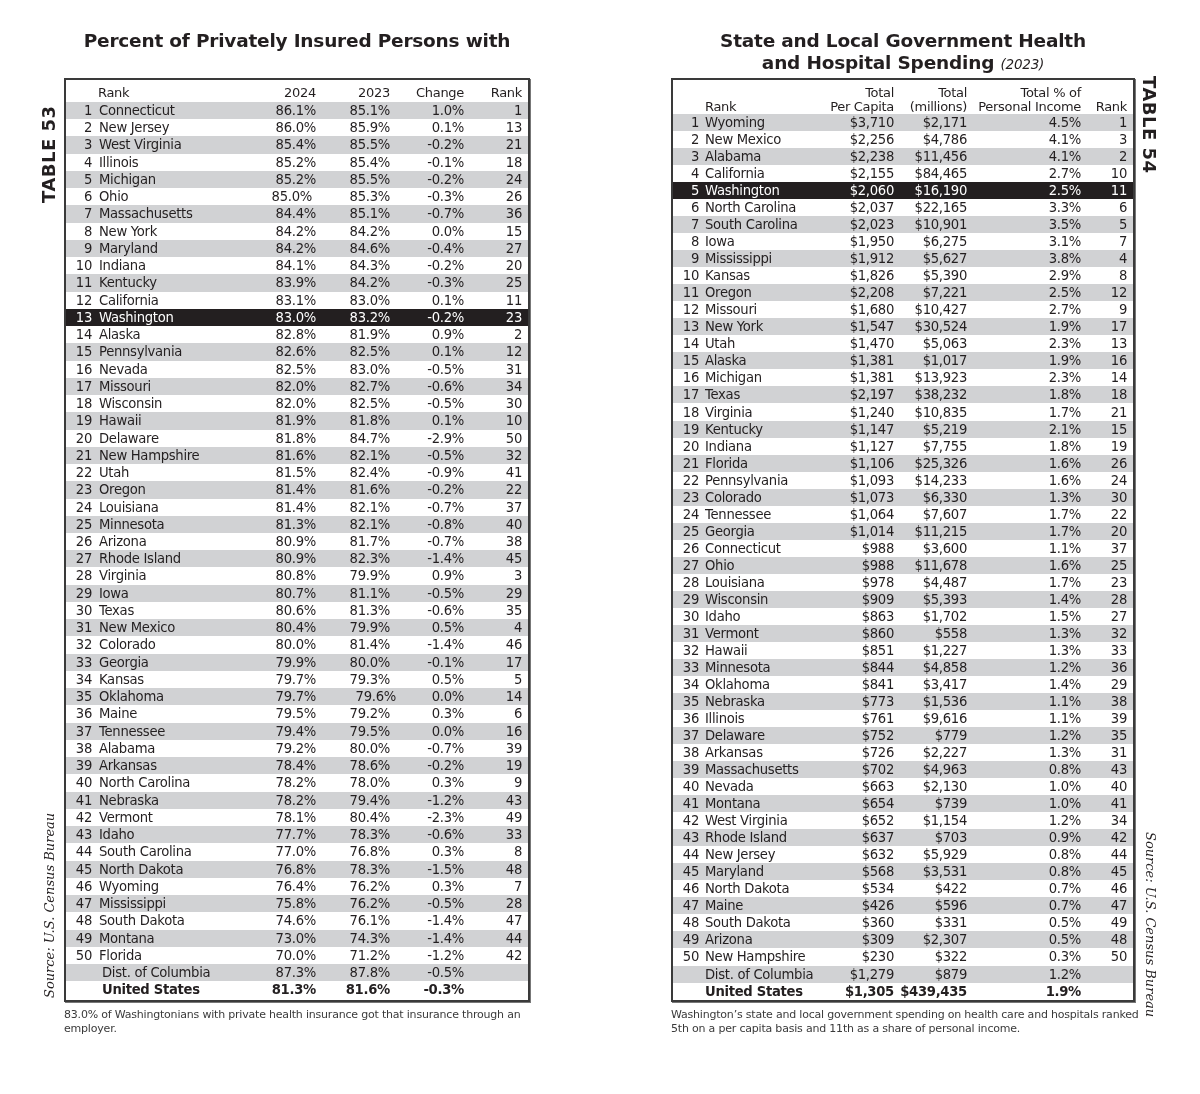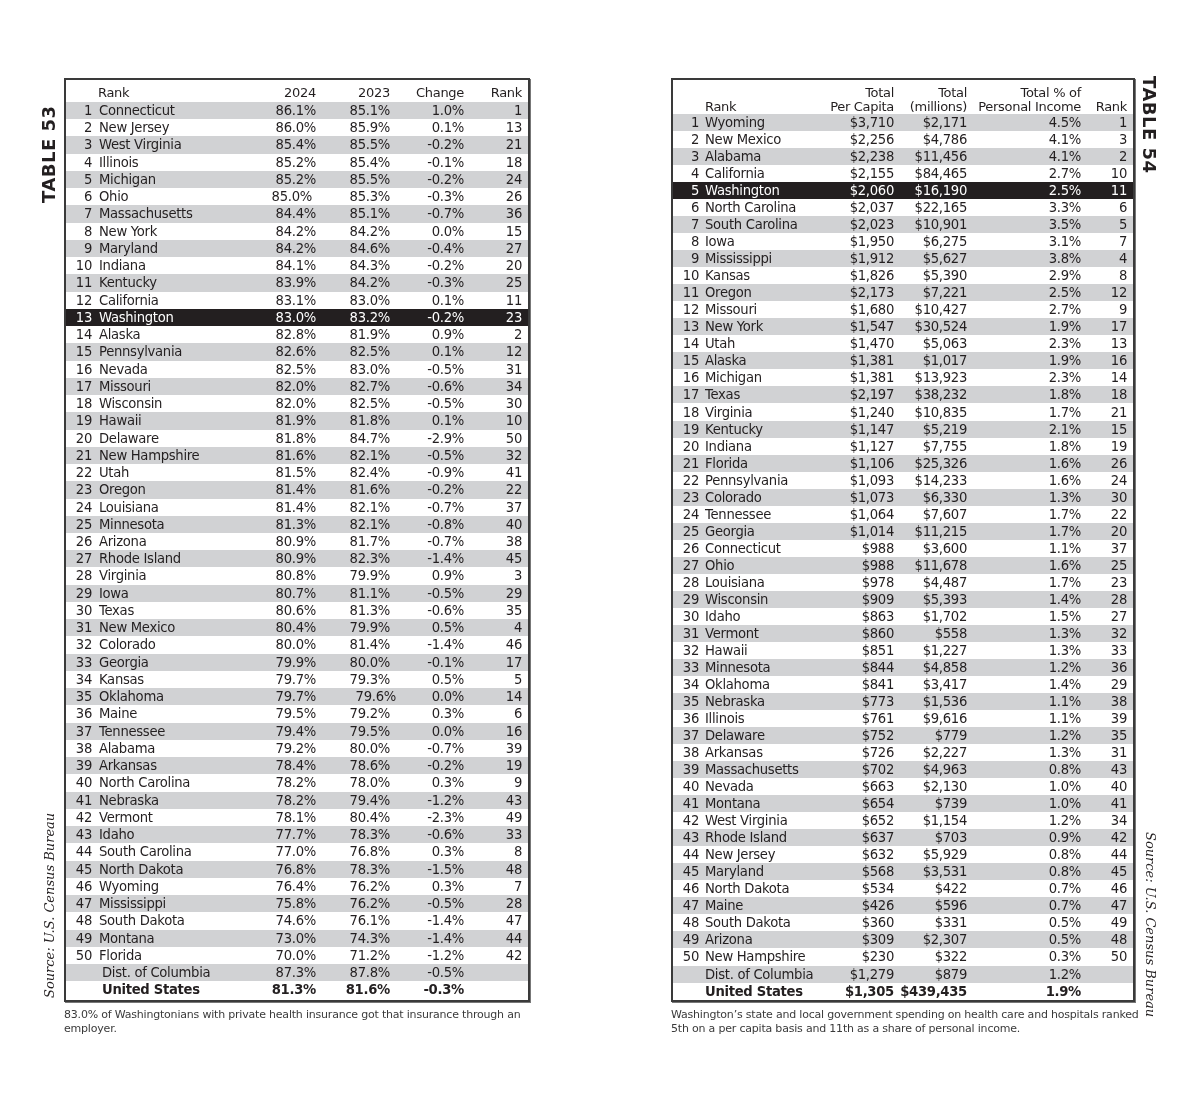--- a/index.html
+++ b/index.html
@@ -19,20 +19,21 @@
   .vlabel { position: absolute; font-weight: bold; font-size: 18px; letter-spacing: 0.5px; white-space: nowrap; }
   .vsource { position: absolute; font-family: "DejaVu Serif", serif; font-style: italic; font-size: 13px; white-space: nowrap; color: #231f20; }
   .note { position: absolute; font-size: 11px; line-height: 14px; color: #3a3a3a; letter-spacing: -0.2px; }
 </style>
 </head>
 <body>
 
 <div class="vlabel" style="left:30px; top:128px; transform-origin:0 0; transform: rotate(-90deg) translate(-35px, 0); left:38px; top:168px;">TABLE 53</div>
 
 <div class="title" style="left:64px; width:466px; top:30px;">
+  <div>Percent of Privately Insured Persons with</div>
 </div>
 
 <div class="table-box" id="tbl-left" style="left:64px; top:78px; width:462px; height:920px;">
   <div class="hdr" style="top:6px; height:16px;">
     <span style="left:32px;">Rank</span>
     <span class="r" style="right:212px;">2024</span>
     <span class="r" style="right:138px;">2023</span>
     <span class="r" style="right:64px;">Change</span>
     <span class="r" style="right:6px;">Rank</span>
   </div>
@@ -454,20 +455,22 @@
         <span class="r" style="right: 6px;"></span>
       </div>
     </div>
 </div>
 
 <div class="vsource" style="left:42px; top:998px; transform-origin:0 0; transform: rotate(-90deg);">Source: U.S. Census Bureau</div>
 
 <div class="note" style="left:64px; top:1008px; width:470px;">83.0% of Washingtonians with private health insurance got that insurance through an employer.</div>
 
 <div class="title" style="left:671px; width:464px; top:30px;">
+  <div>State and Local Government Health</div>
+  <div><span>and Hospital Spending</span> <span class="yr">(2023)</span></div>
 </div>
 
 <div class="table-box" id="tbl-right" style="left:671px; top:78px; width:460px; height:920px;">
   <div class="hdr" style="top:6px; height:30px;">
     <span style="left:32px; top:14px;">Rank</span>
     <span class="r" style="right:239px; top:0;">Total</span>
     <span class="r" style="right:239px; top:14px;">Per Capita</span>
     <span class="r" style="right:166px; top:0;">Total</span>
     <span class="r" style="right:166px; top:14px;">(millions)</span>
     <span class="r" style="right:52px; top:0;">Total % of</span>
@@ -551,21 +554,21 @@
         <span class="r" style="width: 26px; left: 0px;">10</span>
         <span style="left: 32px;">Kansas</span>
         <span class="r" style="right: 239px;">$1,826</span>
         <span class="r" style="right: 166px;">$5,390</span>
         <span class="r" style="right: 52px;">2.9%</span>
         <span class="r" style="right: 6px;">8</span>
       </div>
       <div class="row shade" style="top: 204.3px; height: 17.03px; line-height: 17.03px;">
         <span class="r" style="width: 26px; left: 0px;">11</span>
         <span style="left: 32px;">Oregon</span>
-        <span class="r" style="right: 239px;">$2,173</span>
+        <span class="r" style="right: 239px;">$2,208</span>
         <span class="r" style="right: 166px;">$7,221</span>
         <span class="r" style="right: 52px;">2.5%</span>
         <span class="r" style="right: 6px;">12</span>
       </div>
       <div class="row" style="top: 221.33px; height: 17.03px; line-height: 17.03px;">
         <span class="r" style="width: 26px; left: 0px;">12</span>
         <span style="left: 32px;">Missouri</span>
         <span class="r" style="right: 239px;">$1,680</span>
         <span class="r" style="right: 166px;">$10,427</span>
         <span class="r" style="right: 52px;">2.7%</span>

